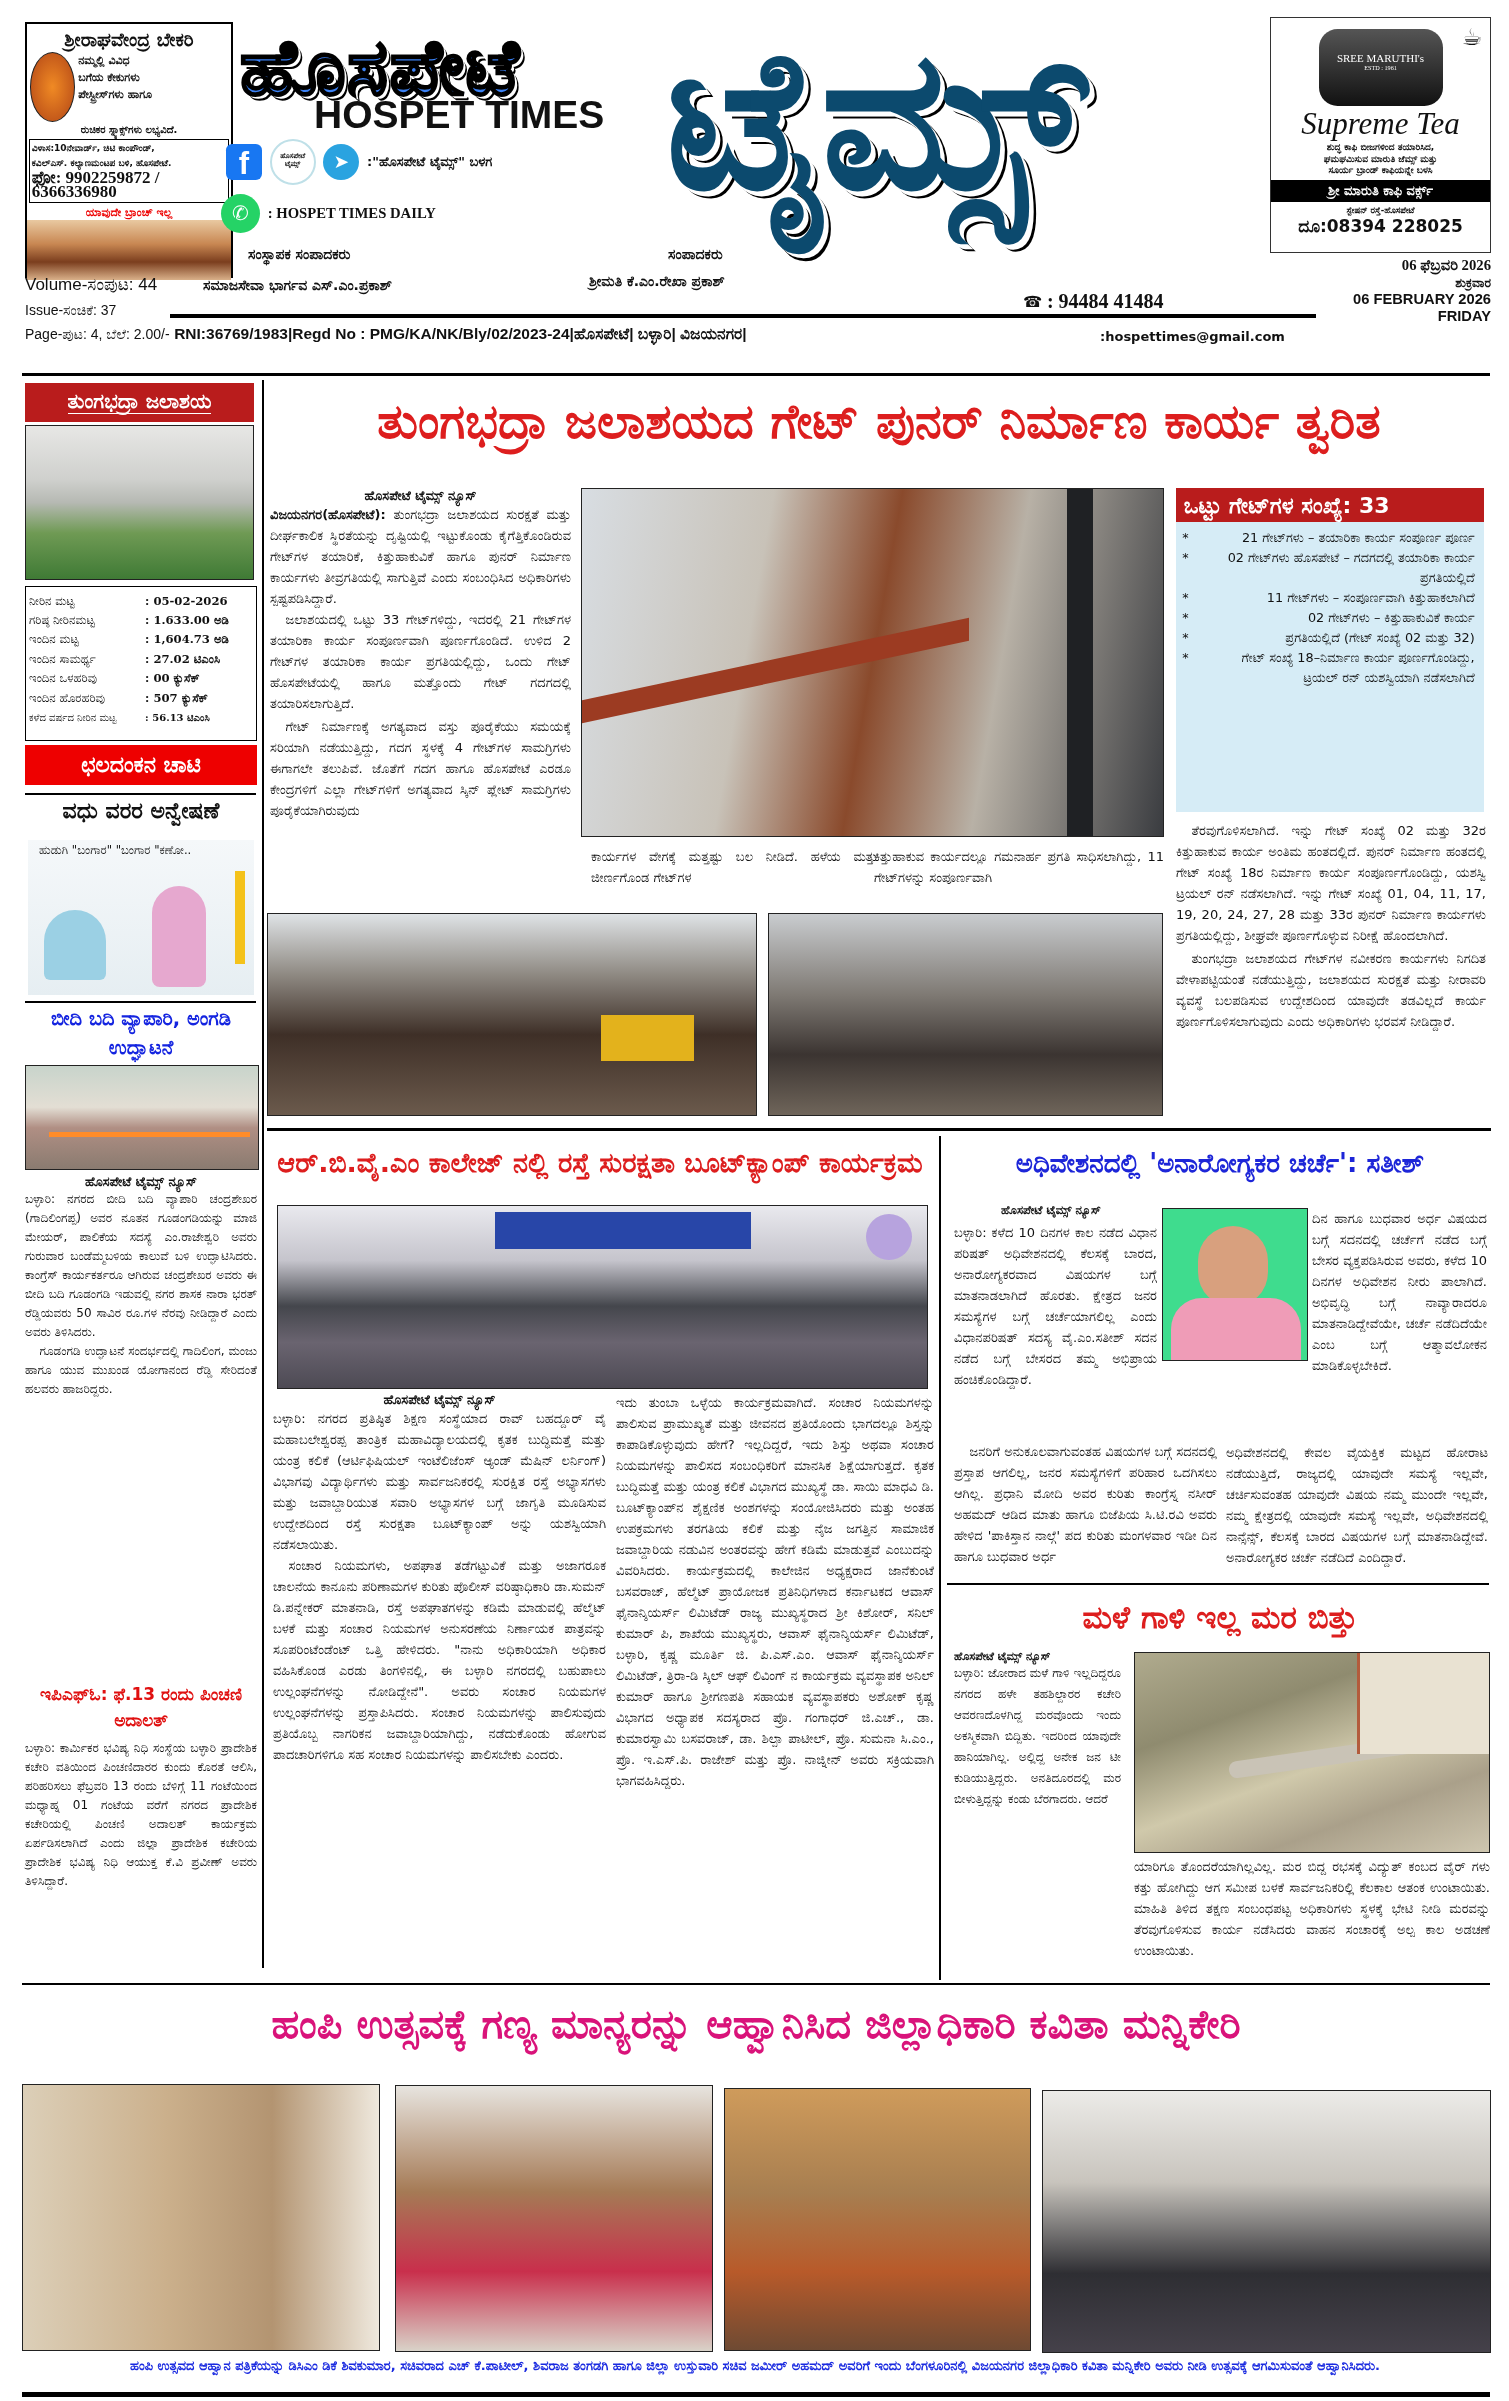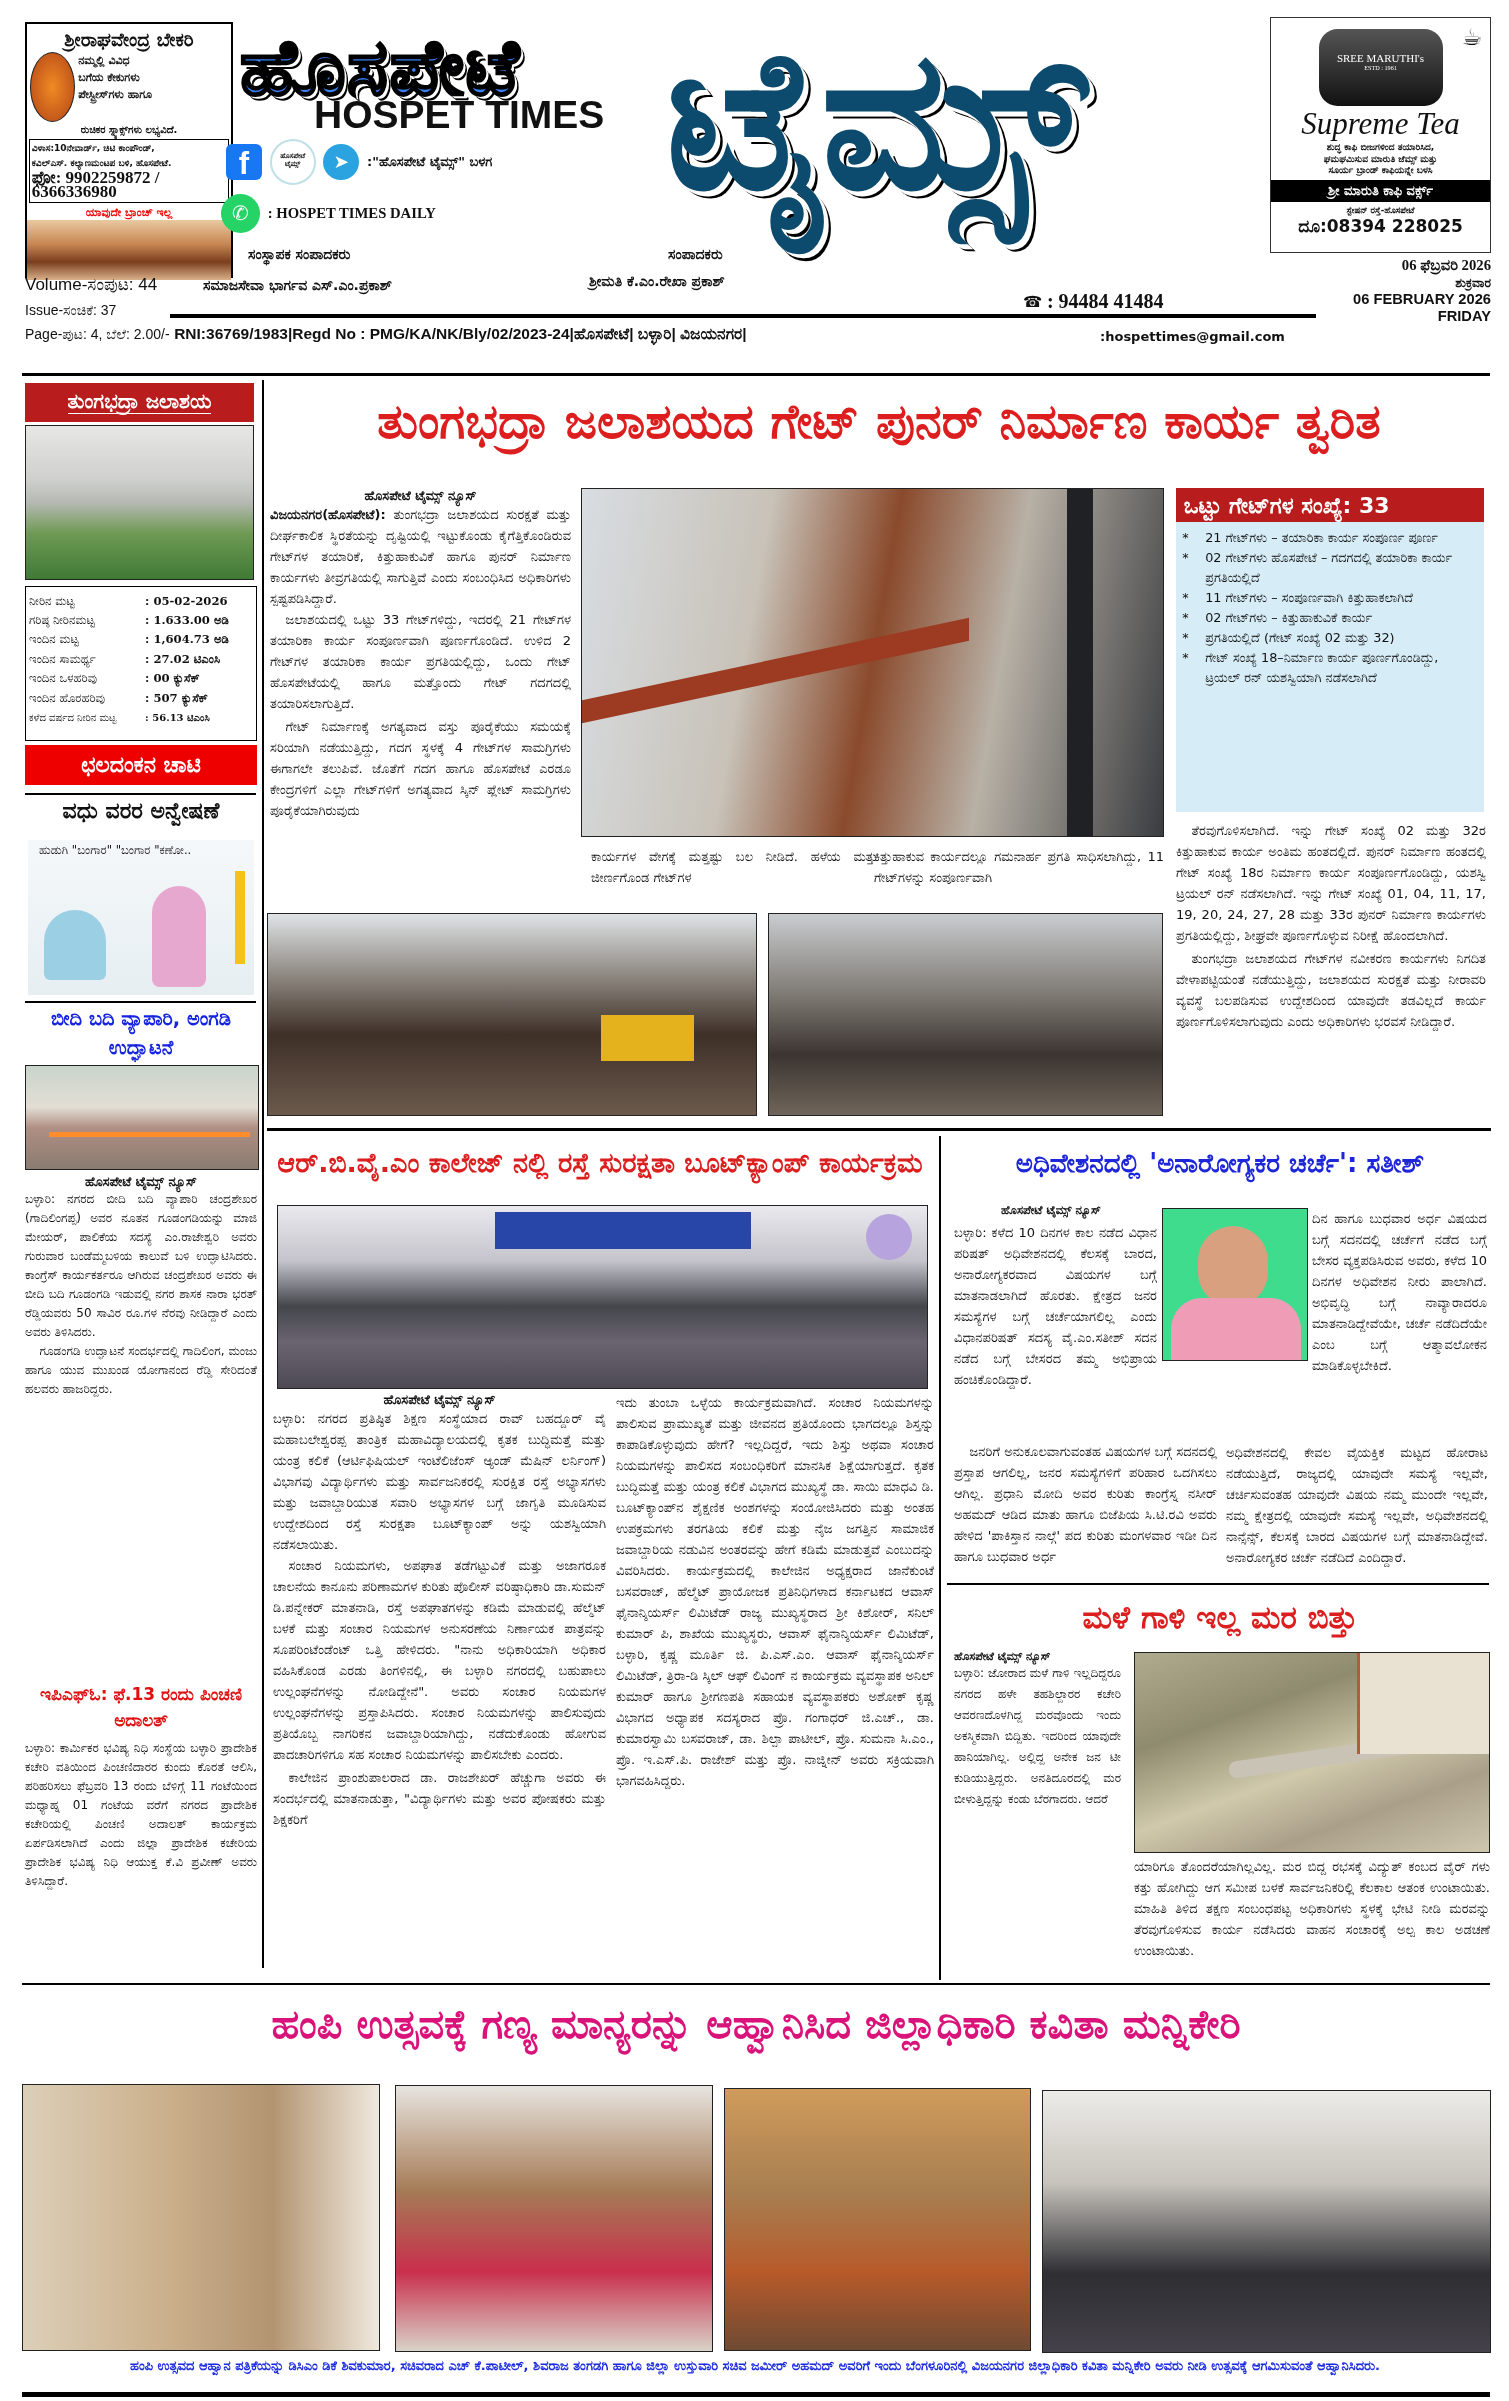--- a/index.html
+++ b/index.html
@@ -19,21 +19,21 @@
   
   .mast-k { left: 240px; top: 23px; font-size: 77px; font-weight: 900; color: #3b82f6; letter-spacing: 1.5px; -webkit-text-stroke: 2.3px #000; text-shadow: 3.1px 3.1px 0 #fff, 4.6px 4.6px 0 #000; }
   .mast-k2 { left: 666px; top: 7.7px; font-size: 194px; line-height: 225px; font-weight: 900; color: #0c4a6e; text-shadow: 4.6px 4.6px 0 #fff, 7px 7px 0 #000; }
   .mast-en { left: 314px; top: 93px; font-size: 39px; font-weight: bold; font-family: "Liberation Sans", sans-serif; }
   .blue-banner { background: #b91c1c; color: #fff; font-weight: bold; }
   .red-banner { background: #ee0000; color: #fff; font-weight: bold; }
   .headline-red { color: #dd1e1e; font-weight: 900; }
   .headline-blue { color: #1d26d8; font-weight: 900; }
   .headline-pink { color: #d9137a; font-weight: 900; }
   .gatebox { left: 1176px; top: 488px; width: 308px; height: 324px; background: #d6ecf6; }
-  .gatebox ul { list-style: none; padding: 6.2px 9.3px 0 6.2px; }
+  .gatebox ul { list-style: none; padding: 6.2px 9.3px 0 6.2px; text-align: right; }
   .gatebox li { font-size: 12.8px; line-height: 20px; padding-left: 23px; position: relative; }
   .gatebox li::before { content: "*"; position: absolute; left: 0; }
   .damtable { left: 25px; top: 586px; width: 232px; height: 155px; border: 1.5px solid #000; padding: 4.6px 3.1px; }
   .damrow { display: flex; font-size: 11.6px; line-height: 19.4px; }
   .damrow .k { width: 116px; white-space: nowrap; }
   .damrow .v { font-family: "DejaVu Serif", serif; font-weight: bold; white-space: nowrap; }
 </style>
 </head>
 <body>
 
@@ -229,23 +229,20 @@
 <div class="photo" style="left:277px;top:1205px;width:651px;height:184px;background:linear-gradient(180deg,#e9e9ee 0%,#c5c4cc 30%,#44464c 55%,#6a6470 75%,#4d4a54 100%);">
   <div style="position:absolute;left:217px;top:6.2px;width:256px;height:37px;background:#2846a8;"></div>
   <div style="position:absolute;right:15.5px;top:7.7px;width:46px;height:46px;border-radius:50%;background:#b7a3de;"></div>
 </div>
 <div class="abs" style="left:273px;top:1392px;width:333px;">
   <div class="byline">ಹೊಸಪೇಟೆ ಟೈಮ್ಸ್ ನ್ಯೂಸ್</div>
   <div class="txt">ಬಳ್ಳಾರಿ: ನಗರದ ಪ್ರತಿಷ್ಠಿತ ಶಿಕ್ಷಣ ಸಂಸ್ಥೆಯಾದ ರಾವ್ ಬಹದ್ದೂರ್ ವೈ ಮಹಾಬಲೇಶ್ವರಪ್ಪ ತಾಂತ್ರಿಕ ಮಹಾವಿದ್ಯಾಲಯದಲ್ಲಿ ಕೃತಕ ಬುದ್ಧಿಮತ್ತೆ ಮತ್ತು ಯಂತ್ರ ಕಲಿಕೆ (ಆರ್ಟಿಫಿಷಿಯಲ್ ಇಂಟೆಲಿಜೆಂಸ್ ಆ್ಯಂಡ್ ಮೆಷಿನ್ ಲರ್ನಿಂಗ್) ವಿಭಾಗವು ವಿದ್ಯಾರ್ಥಿಗಳು ಮತ್ತು ಸಾರ್ವಜನಿಕರಲ್ಲಿ ಸುರಕ್ಷಿತ ರಸ್ತೆ ಅಭ್ಯಾಸಗಳು ಮತ್ತು ಜವಾಬ್ದಾರಿಯುತ ಸವಾರಿ ಅಭ್ಯಾಸಗಳ ಬಗ್ಗೆ ಜಾಗೃತಿ ಮೂಡಿಸುವ ಉದ್ದೇಶದಿಂದ ರಸ್ತೆ ಸುರಕ್ಷತಾ ಬೂಟ್‌ಕ್ಯಾಂಪ್ ಅನ್ನು ಯಶಸ್ವಿಯಾಗಿ ನಡೆಸಲಾಯಿತು.</div>
   <div class="txt">
       <p>ಸಂಚಾರ ನಿಯಮಗಳು, ಅಪಘಾತ ತಡೆಗಟ್ಟುವಿಕೆ ಮತ್ತು ಅಜಾಗರೂಕ ಚಾಲನೆಯ ಕಾನೂನು ಪರಿಣಾಮಗಳ ಕುರಿತು ಪೊಲೀಸ್ ವರಿಷ್ಠಾಧಿಕಾರಿ ಡಾ.ಸುಮನ್ ಡಿ.ಪನ್ನೇಕರ್ ಮಾತನಾಡಿ, ರಸ್ತೆ ಅಪಘಾತಗಳನ್ನು ಕಡಿಮೆ ಮಾಡುವಲ್ಲಿ ಹೆಲ್ಮೆಟ್ ಬಳಕೆ ಮತ್ತು ಸಂಚಾರ ನಿಯಮಗಳ ಅನುಸರಣೆಯ ನಿರ್ಣಾಯಕ ಪಾತ್ರವನ್ನು ಸೂಪರಿಂಟೆಂಡೆಂಟ್ ಒತ್ತಿ ಹೇಳಿದರು. "ನಾನು ಅಧಿಕಾರಿಯಾಗಿ ಅಧಿಕಾರ ವಹಿಸಿಕೊಂಡ ಎರಡು ತಿಂಗಳಿನಲ್ಲಿ, ಈ ಬಳ್ಳಾರಿ ನಗರದಲ್ಲಿ ಬಹುಪಾಲು ಉಲ್ಲಂಘನೆಗಳನ್ನು ನೋಡಿದ್ದೇನೆ". ಅವರು ಸಂಚಾರ ನಿಯಮಗಳ ಉಲ್ಲಂಘನೆಗಳನ್ನು ಪ್ರಸ್ತಾಪಿಸಿದರು. ಸಂಚಾರ ನಿಯಮಗಳನ್ನು ಪಾಲಿಸುವುದು ಪ್ರತಿಯೊಬ್ಬ ನಾಗರಿಕನ ಜವಾಬ್ದಾರಿಯಾಗಿದ್ದು, ನಡೆದುಕೊಂಡು ಹೋಗುವ ಪಾದಚಾರಿಗಳಿಗೂ ಸಹ ಸಂಚಾರ ನಿಯಮಗಳನ್ನು ಪಾಲಿಸಬೇಕು ಎಂದರು.</p>
     </div>
-  <div class="txt">
-      <p>ಕಾಲೇಜಿನ ಪ್ರಾಂಶುಪಾಲರಾದ ಡಾ. ರಾಜಶೇಖರ್ ಹೆಚ್ಚುಗಾ ಅವರು ಈ ಸಂದರ್ಭದಲ್ಲಿ ಮಾತನಾಡುತ್ತಾ, "ವಿದ್ಯಾರ್ಥಿಗಳು ಮತ್ತು ಅವರ ಪೋಷಕರು ಮತ್ತು ಶಿಕ್ಷಕರಿಗೆ</p>
-    </div>
 </div>
 <div class="abs txt" style="left:616px;top:1392px;width:318px;">ಇದು ತುಂಬಾ ಒಳ್ಳೆಯ ಕಾರ್ಯಕ್ರಮವಾಗಿದೆ. ಸಂಚಾರ ನಿಯಮಗಳನ್ನು ಪಾಲಿಸುವ ಪ್ರಾಮುಖ್ಯತೆ ಮತ್ತು ಜೀವನದ ಪ್ರತಿಯೊಂದು ಭಾಗದಲ್ಲೂ ಶಿಸ್ತನ್ನು ಕಾಪಾಡಿಕೊಳ್ಳುವುದು ಹೇಗೆ? ಇಲ್ಲದಿದ್ದರೆ, ಇದು ಶಿಸ್ತು ಅಥವಾ ಸಂಚಾರ ನಿಯಮಗಳನ್ನು ಪಾಲಿಸದ ಸಂಬಂಧಿಕರಿಗೆ ಮಾನಸಿಕ ಶಿಕ್ಷೆಯಾಗುತ್ತದೆ. ಕೃತಕ ಬುದ್ಧಿಮತ್ತೆ ಮತ್ತು ಯಂತ್ರ ಕಲಿಕೆ ವಿಭಾಗದ ಮುಖ್ಯಸ್ಥೆ ಡಾ. ಸಾಯಿ ಮಾಧವಿ ಡಿ. ಬೂಟ್‌ಕ್ಯಾಂಪ್‌ನ ಶೈಕ್ಷಣಿಕ ಅಂಶಗಳನ್ನು ಸಂಯೋಜಿಸಿದರು ಮತ್ತು ಅಂತಹ ಉಪಕ್ರಮಗಳು ತರಗತಿಯ ಕಲಿಕೆ ಮತ್ತು ನೈಜ ಜಗತ್ತಿನ ಸಾಮಾಜಿಕ ಜವಾಬ್ದಾರಿಯ ನಡುವಿನ ಅಂತರವನ್ನು ಹೇಗೆ ಕಡಿಮೆ ಮಾಡುತ್ತವೆ ಎಂಬುದನ್ನು ವಿವರಿಸಿದರು. ಕಾರ್ಯಕ್ರಮದಲ್ಲಿ ಕಾಲೇಜಿನ ಅಧ್ಯಕ್ಷರಾದ ಜಾನೆಕುಂಟೆ ಬಸವರಾಜ್, ಹೆಲ್ಮೆಟ್ ಪ್ರಾಯೋಜಕ ಪ್ರತಿನಿಧಿಗಳಾದ ಕರ್ನಾಟಕದ ಆವಾಸ್ ಫೈನಾನ್ಶಿಯರ್ಸ್ ಲಿಮಿಟೆಡ್ ರಾಜ್ಯ ಮುಖ್ಯಸ್ಥರಾದ ಶ್ರೀ ಕಿಶೋರ್, ಸನಿಲ್ ಕುಮಾರ್ ಪಿ, ಶಾಖೆಯ ಮುಖ್ಯಸ್ಥರು, ಆವಾಸ್ ಫೈನಾನ್ಶಿಯರ್ಸ್ ಲಿಮಿಟೆಡ್, ಬಳ್ಳಾರಿ, ಕೃಷ್ಣ ಮೂರ್ತಿ ಜಿ. ಪಿ.ಎಸ್.ಎಂ. ಆವಾಸ್ ಫೈನಾನ್ಶಿಯರ್ಸ್ ಲಿಮಿಟೆಡ್, ತ್ರಿರಾ-ಡಿ ಸ್ಕಿಲ್ ಆಫ್ ಲಿವಿಂಗ್ ನ ಕಾರ್ಯಕ್ರಮ ವ್ಯವಸ್ಥಾಪಕ ಅನಿಲ್ ಕುಮಾರ್ ಹಾಗೂ ಶ್ರೀಗಣಪತಿ ಸಹಾಯಕ ವ್ಯವಸ್ಥಾಪಕರು ಅಶೋಕ್ ಕೃಷ್ಣ ವಿಭಾಗದ ಅಧ್ಯಾಪಕ ಸದಸ್ಯರಾದ ಪ್ರೊ. ಗಂಗಾಧರ್ ಜಿ.ಎಚ್., ಡಾ. ಕುಮಾರಸ್ವಾಮಿ ಬಸವರಾಜ್, ಡಾ. ಶಿಲ್ಪಾ ಪಾಟೀಲ್, ಪ್ರೊ. ಸುಮನಾ ಸಿ.ಎಂ., ಪ್ರೊ. ಇ.ಎಸ್.ಪಿ. ರಾಜೇಶ್ ಮತ್ತು ಪ್ರೊ. ನಾಜ್ನೀನ್ ಅವರು ಸಕ್ರಿಯವಾಗಿ ಭಾಗವಹಿಸಿದ್ದರು.</div>
 
 <div class="vrule" style="left:939px;top:1136px;height:844px;"></div>
 
 <div class="abs headline-blue" style="left:947px;top:1136px;width:546px;text-align:center;font-size:26px;line-height:54px;">ಅಧಿವೇಶನದಲ್ಲಿ 'ಅನಾರೋಗ್ಯಕರ ಚರ್ಚೆ': ಸತೀಶ್</div>
 <div class="abs" style="left:954px;top:1203px;width:194px;">
   <div class="byline" style="font-size:11.6px;">ಹೊಸಪೇಟೆ ಟೈಮ್ಸ್ ನ್ಯೂಸ್</div>
 </div>
 <div class="photo" style="left:1162px;top:1208px;width:146px;height:153px;background:#3fdc8e;">

